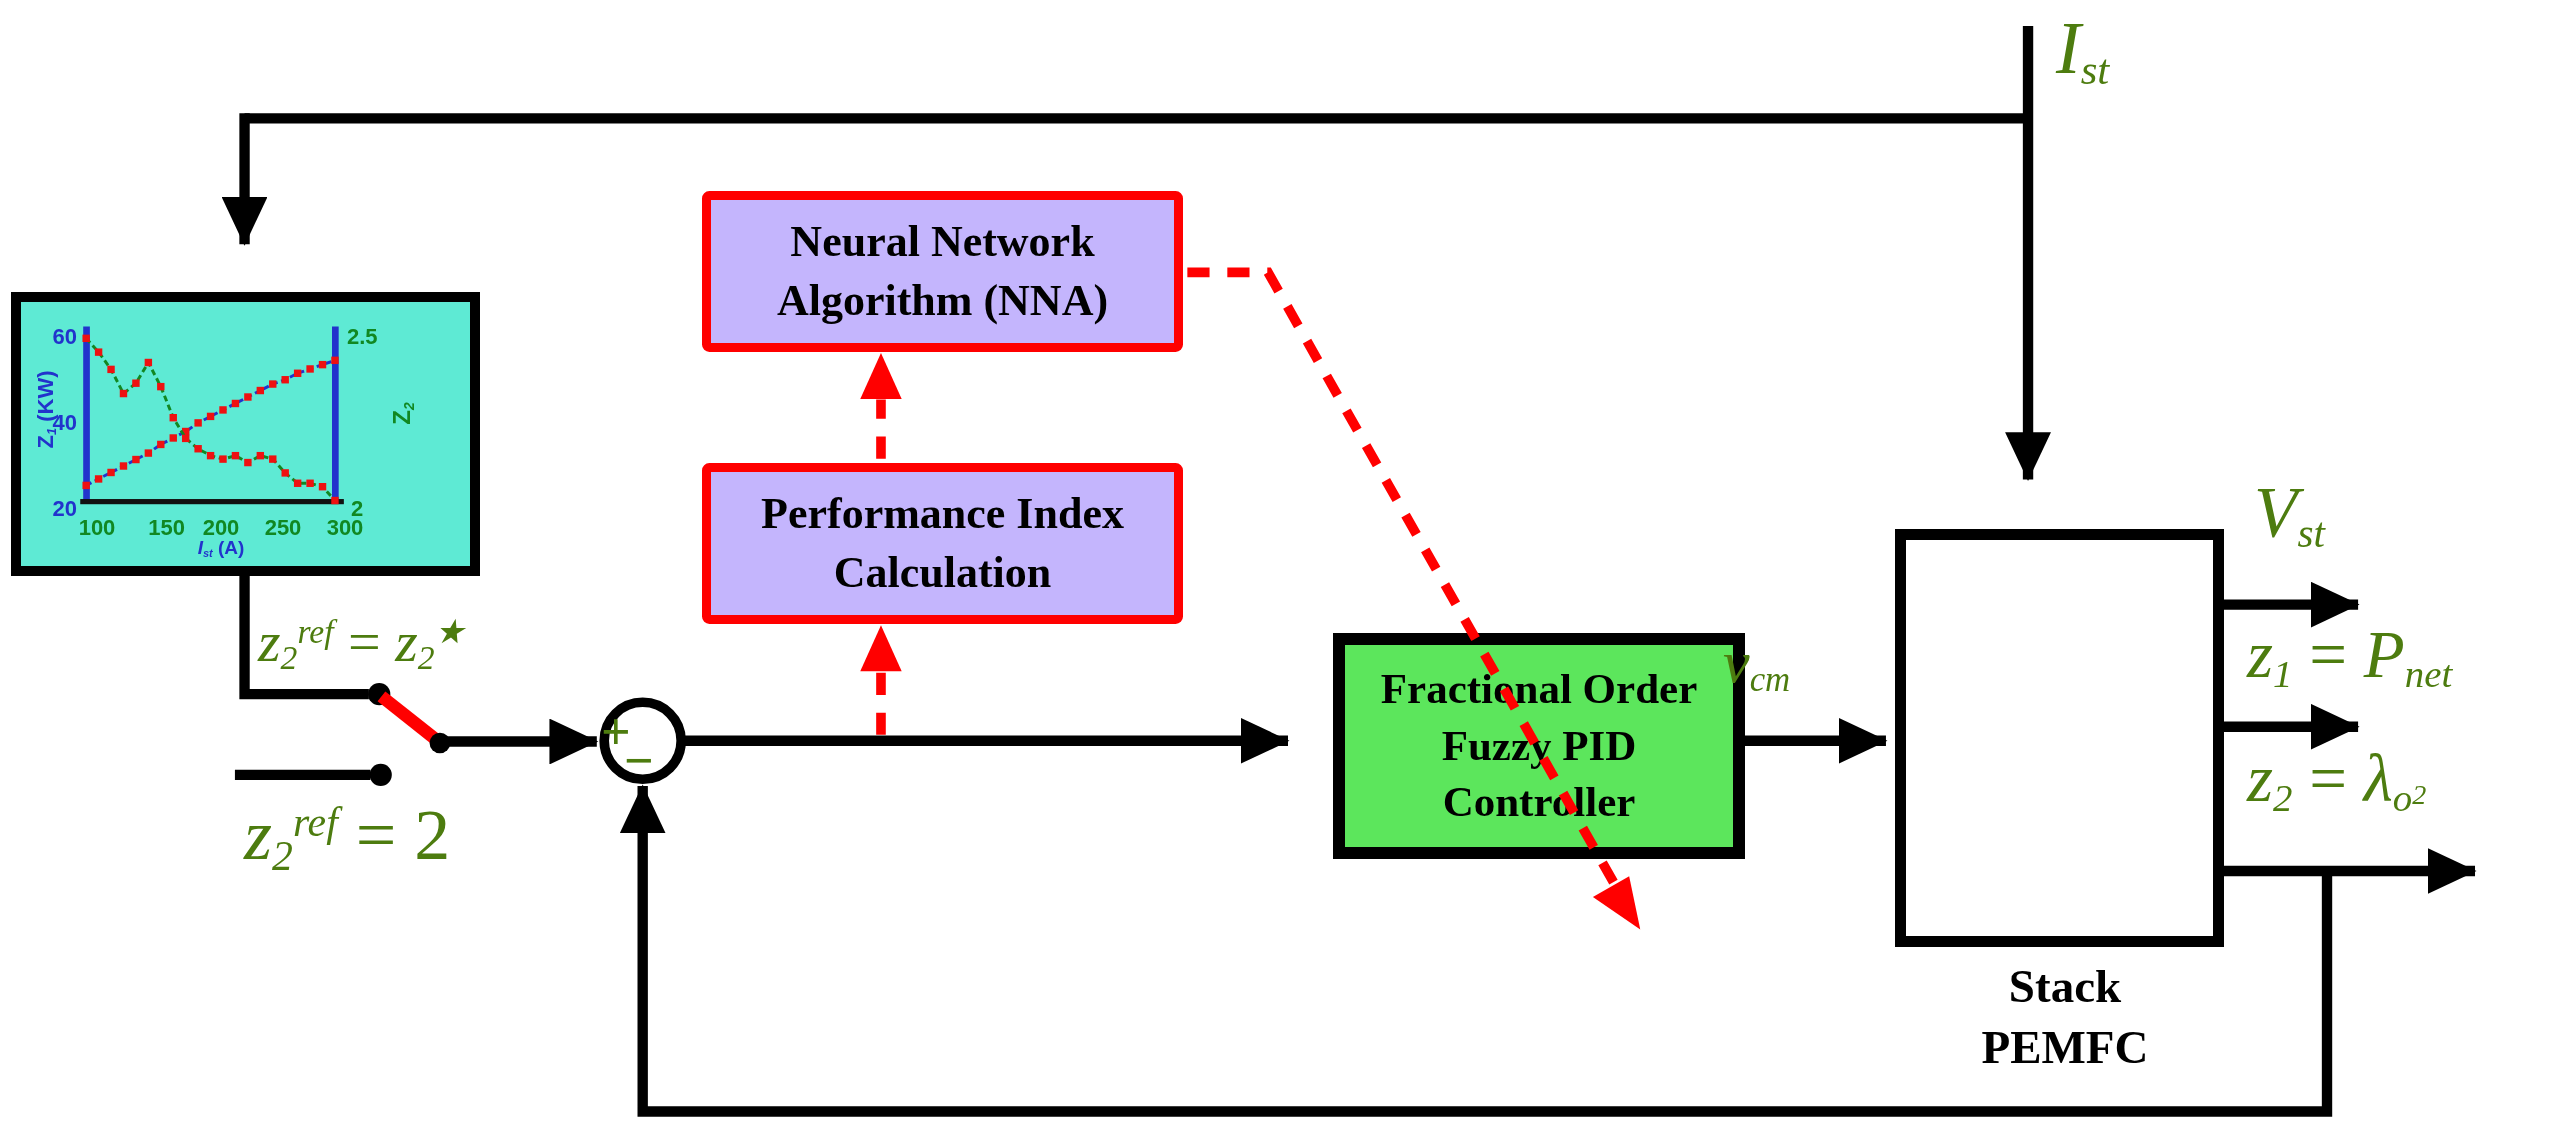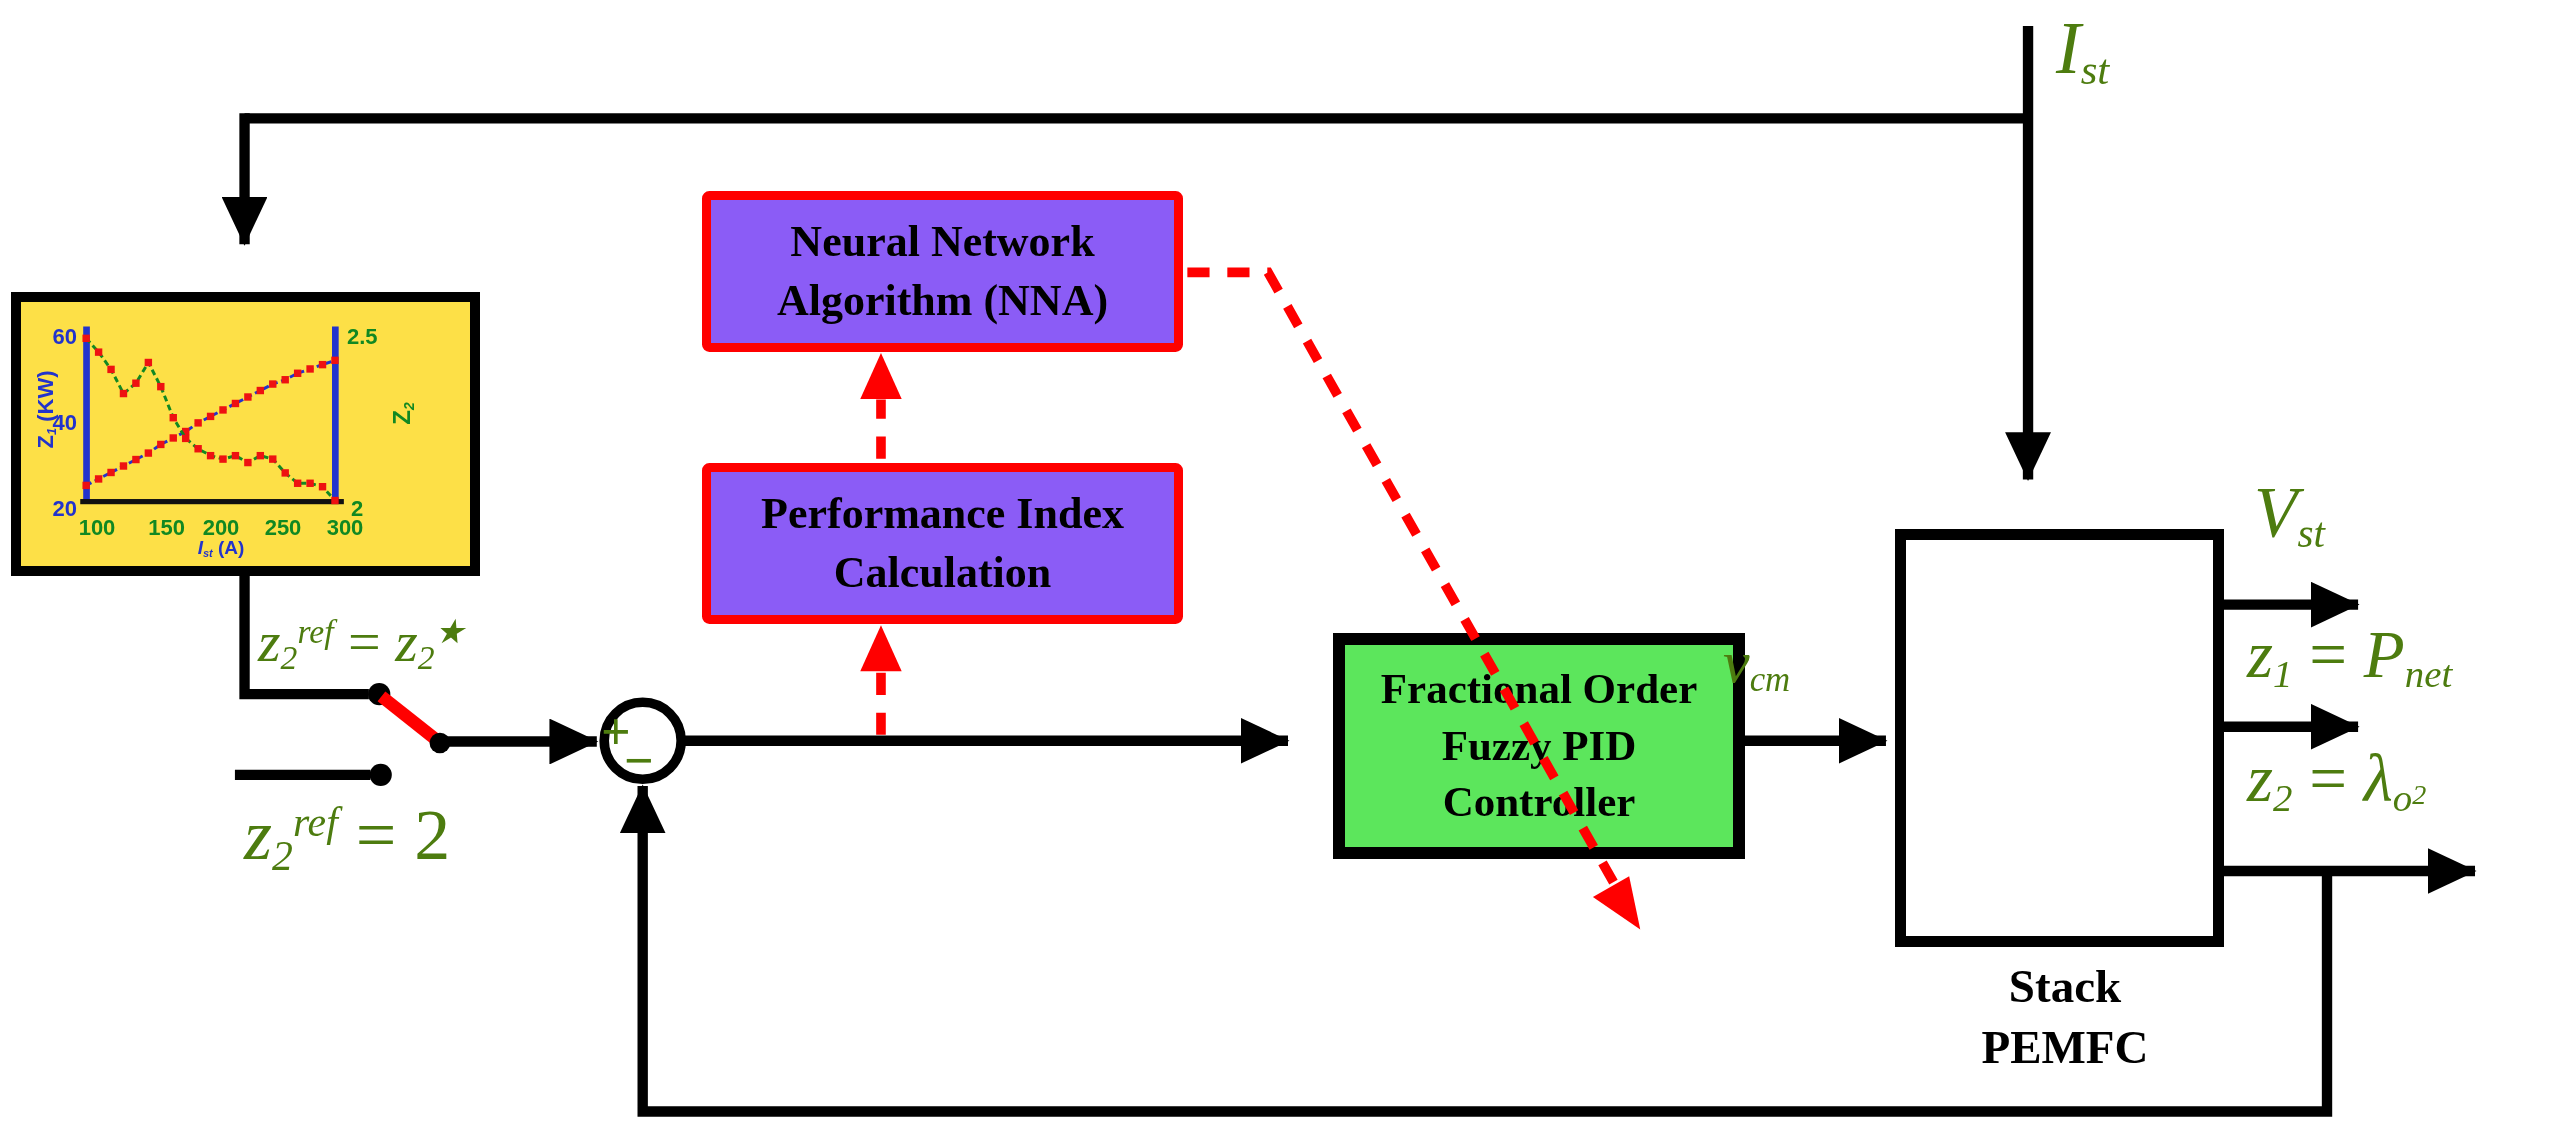--- a/index.html
+++ b/index.html
@@ -3,37 +3,37 @@
 <meta charset="utf-8">
 <style>
   html,body{margin:0;padding:0;background:#ffffff;}
   body{width:2576px;height:1133px;position:relative;overflow:hidden;
        font-family:"Liberation Serif", serif;}
   .layer{position:absolute;left:0;top:0;width:2576px;height:1133px;}
   #base-svg{z-index:1;}
   #overlay-svg{z-index:3;pointer-events:none;}
   .block{position:absolute;z-index:2;box-sizing:border-box;display:flex;
          flex-direction:column;align-items:center;justify-content:center;text-align:center;}
-  .redbox{background:#8b5cf6;border:9.6px solid #FF0000;border-radius:7.4px;}
+  .redbox{background:#c4b5fd;border:9.6px solid #FF0000;border-radius:7.4px;}
   .greenbox{background:#5CE65C;border:12px solid #000000;}
   .blackbox{background:#ffffff;border:11px solid #000000;}
   .block .bline{font-weight:bold;color:#000;line-height:1.32;}
   .nna .bline,.perf .bline{font-size:44px;}
   .ctrl .bline{font-size:43px;}
   .mathlabel{position:absolute;z-index:2;color:#4d7c0f;white-space:nowrap;
              font-family:"Liberation Serif", serif;}
   .seg-it{font-style:italic;}
   .seg-n{font-style:normal;}
   .seg-sub{font-style:italic;font-size:58%;vertical-align:-22%;}
   .seg-sup{font-style:italic;font-size:58%;vertical-align:48%;}
   .seg-subsub{font-style:italic;font-size:42%;vertical-align:-10%;}
   .pmlabel{position:absolute;z-index:2;font-weight:bold;font-family:"Liberation Serif",serif;}
   
   #chart{position:absolute;left:11px;top:292px;width:469px;height:284px;
-         border:10.4px solid #000;background:#fde047;box-sizing:border-box;z-index:2;}
+         border:10.4px solid #000;background:#5eead4;box-sizing:border-box;z-index:2;}
   #chart .tick{position:absolute;font-family:"Liberation Sans",sans-serif;
                font-weight:bold;font-size:22px;}
   #chart .blue{color:#2233CC;} #chart .green{color:#118822;}
   #chart .yl{position:absolute;left:12px;top:185px;transform:rotate(-90deg);
              transform-origin:0 0;width:155px;text-align:center;font-size:22px;
              font-weight:bold;color:#2233CC;font-family:"Liberation Sans",sans-serif;}
   #chart .y2l{position:absolute;left:367px;top:152px;transform:rotate(-90deg);
               transform-origin:0 0;width:81px;text-align:center;font-size:24px;
               font-weight:bold;color:#118822;font-family:"Liberation Sans",sans-serif;}
   #chart .xl{position:absolute;left:126px;top:235px;width:148px;text-align:center;

